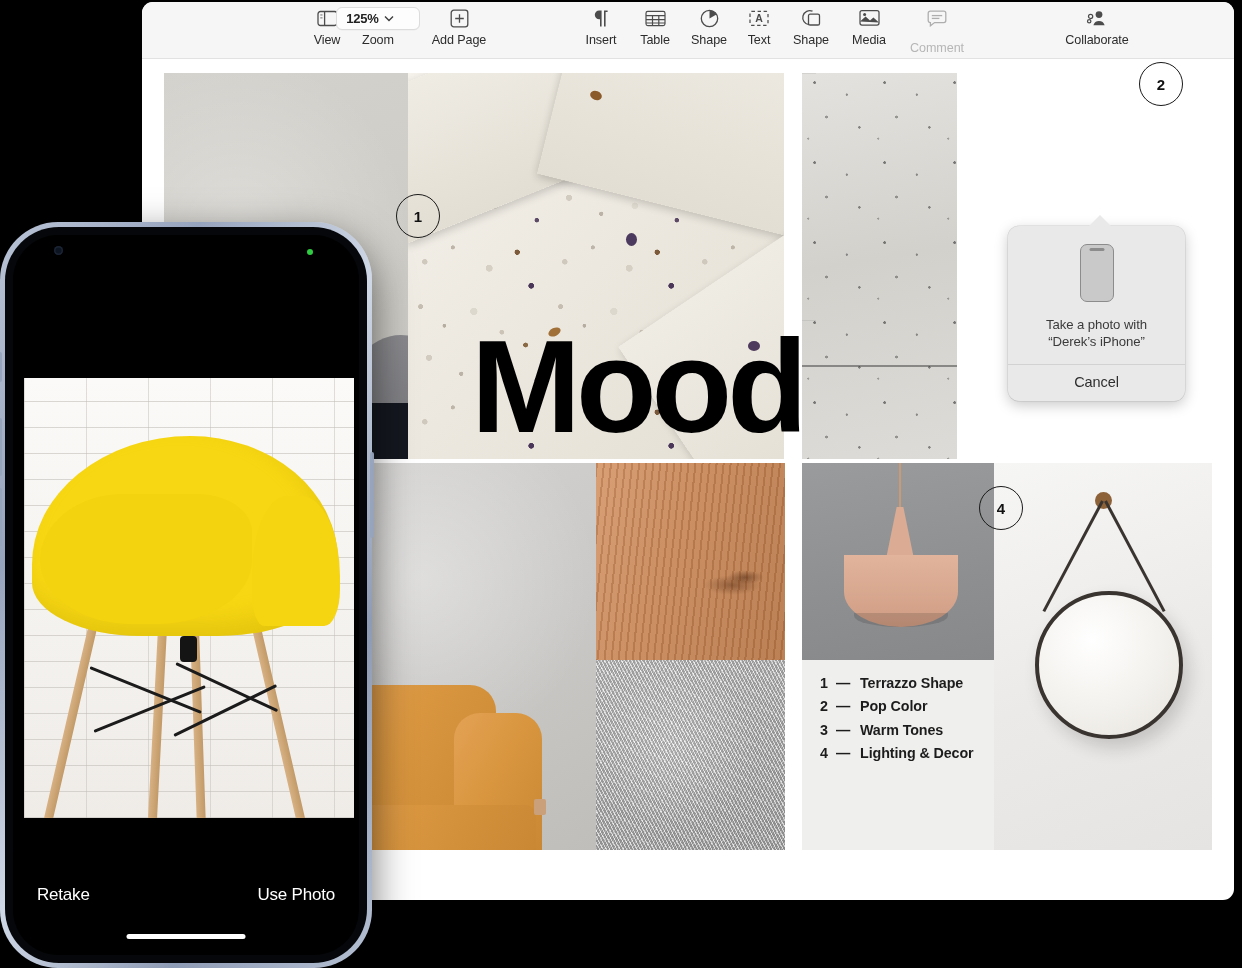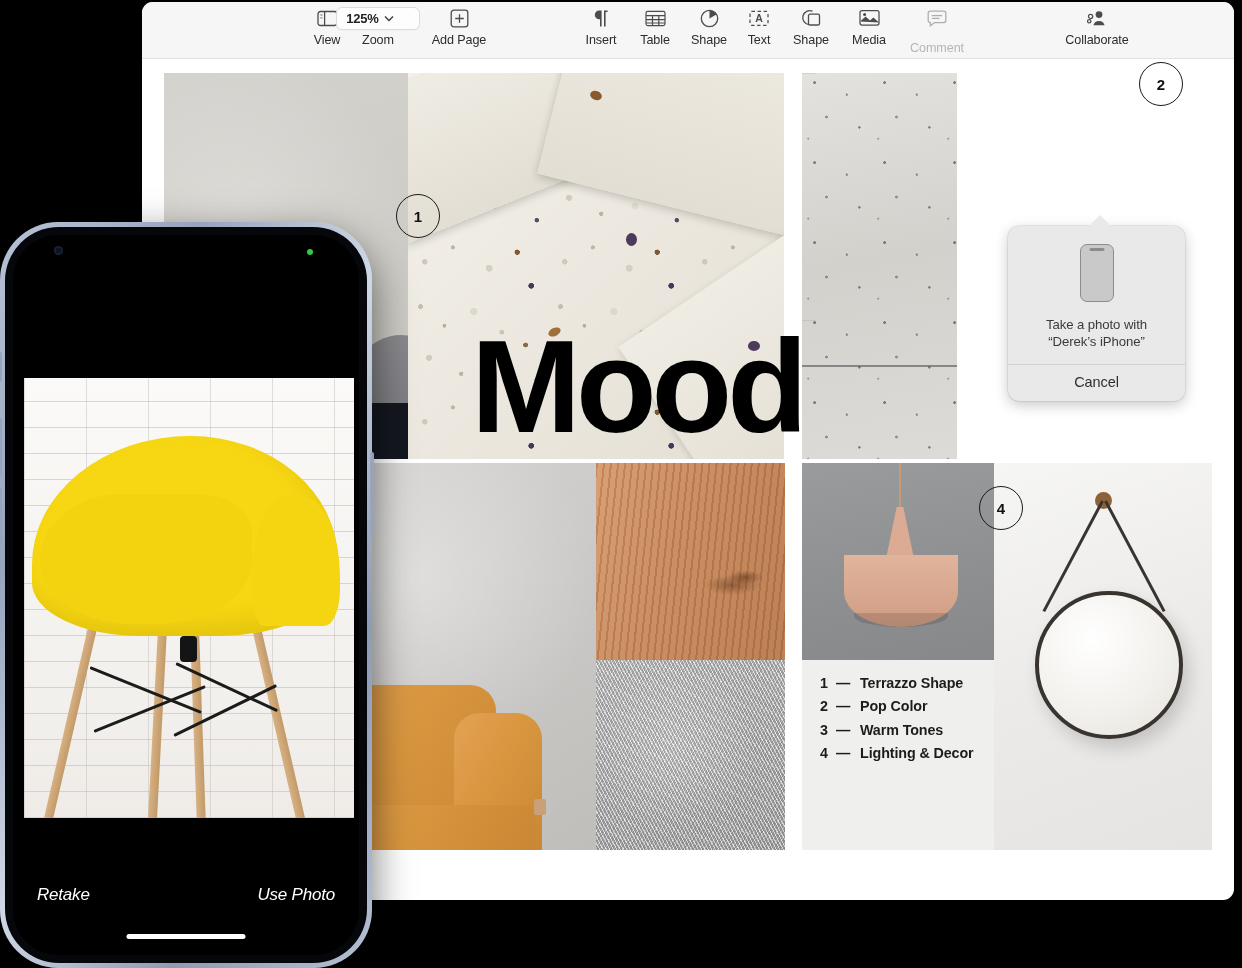--- a/index.html
+++ b/index.html
@@ -348,21 +348,20 @@
   }
 
   
   #iphone {
     position: absolute;
     left: 0px;
     top: 222px;
     width: 372px;
     height: 746px;
     z-index: 100;
-    font-style: italic;
   }
   .ip-frame {
     position: absolute;
     inset: 0;
     border-radius: 58px;
     background: linear-gradient(120deg,#b9c3d6 0%, #97a4bd 25%, #cfd8e6 50%, #8e9bb4 75%, #b5c0d3 100%);
     box-shadow: 0 14px 40px rgba(0,0,0,0.55);
   }
   .ip-bezel {
     position: absolute;

